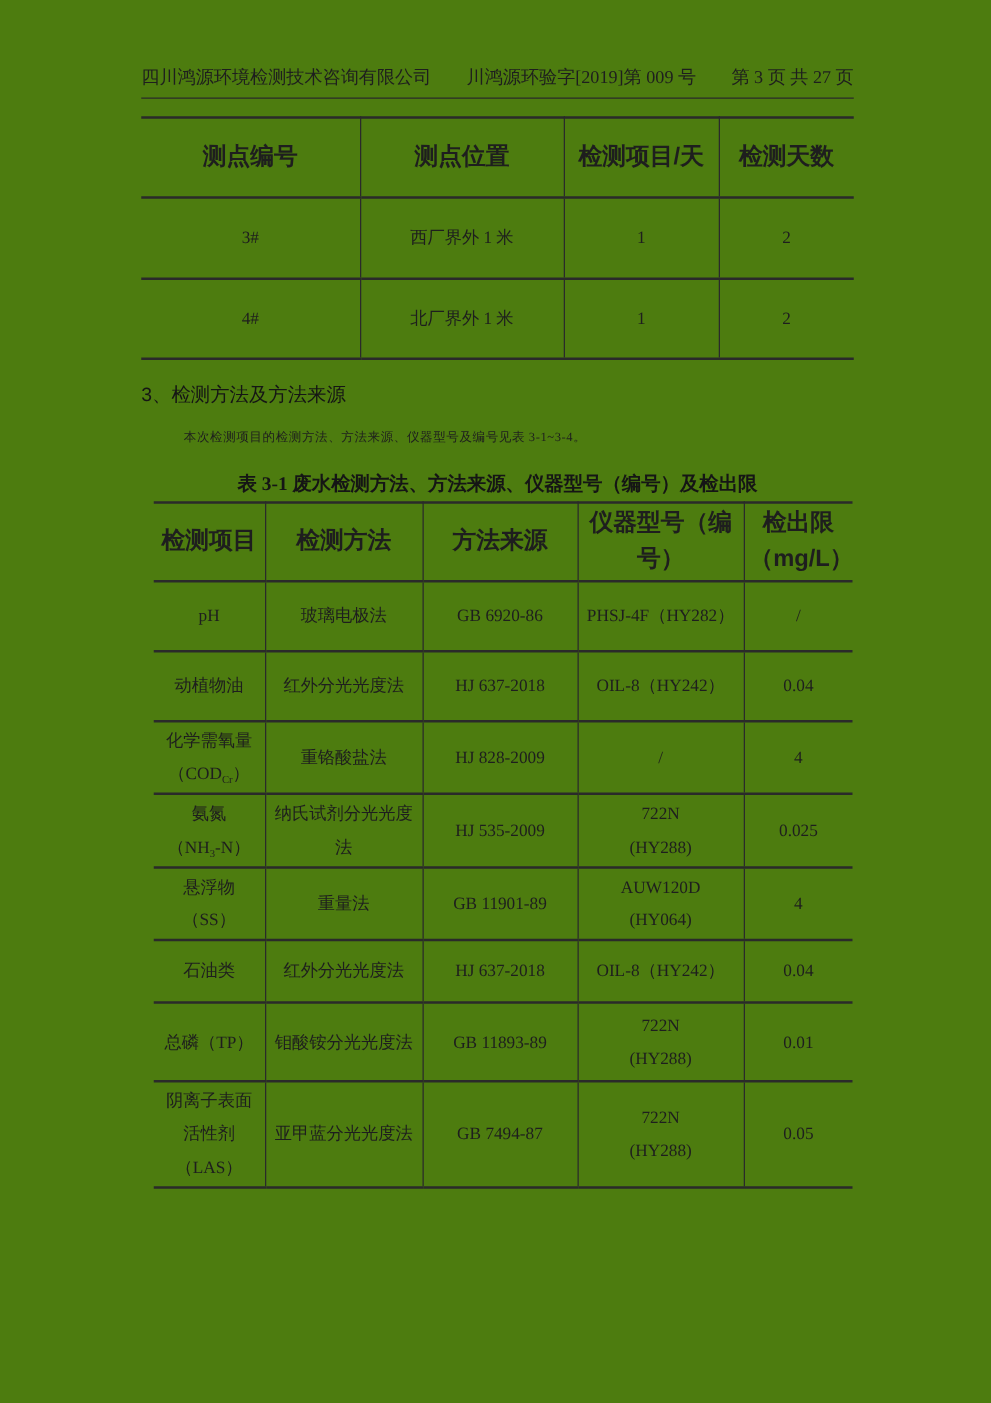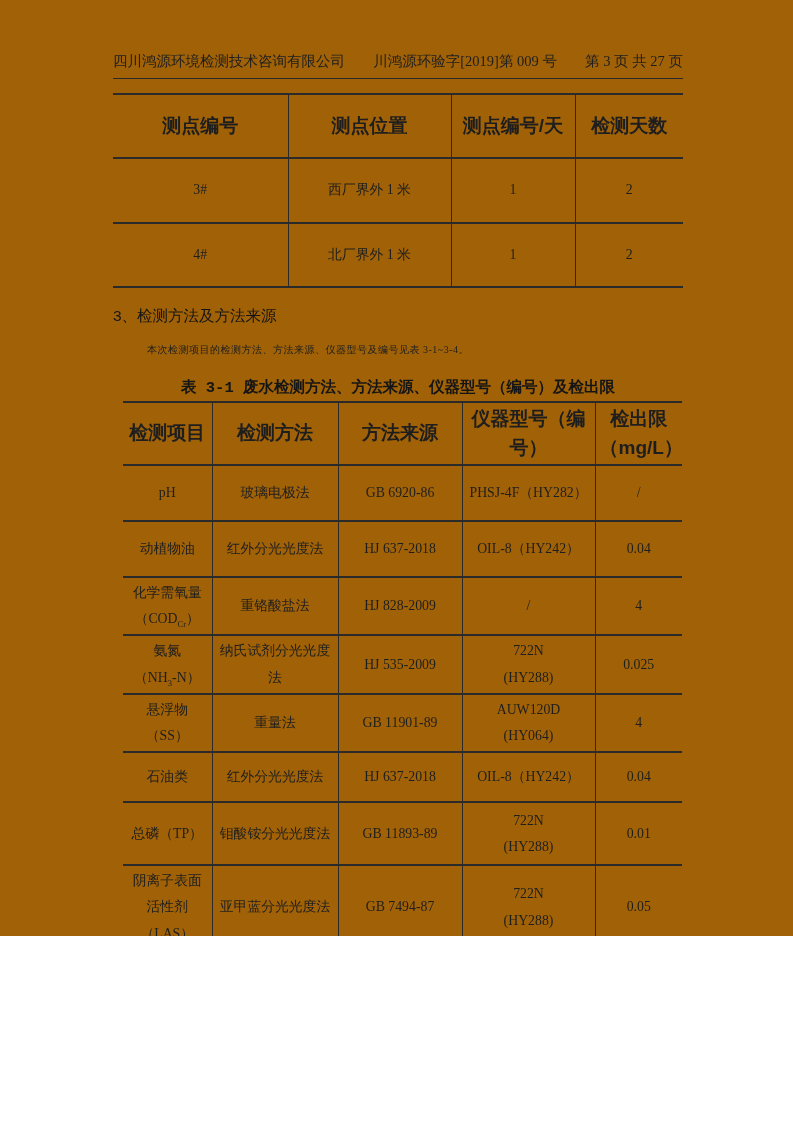--- a/index.html
+++ b/index.html
@@ -3,22 +3,22 @@
 <meta charset="utf-8">
 <style>
   html, body {
     margin: 0;
     padding: 0;
     background: #ffffff;
   }
   .page {
     position: relative;
     width: 793px;
-    height: 936px;
-    background: #a16207;
+    height: 1122px;
+    background: #4d7c0f;
     font-family: "Liberation Serif", "DejaVu Serif", serif;
     color: #1e1e1e;
     overflow: hidden;
   }
   .content {
     position: absolute;
     left: 113px;
     top: 52px;
     width: 570px;
   }
@@ -78,21 +78,21 @@
   .body-paragraph {
     margin-top: 16px;
     font-size: 10px;
     text-indent: 34px;
     letter-spacing: 0.5px;
   }
   .table-title {
     margin-top: 20px;
     margin-bottom: 3px;
     text-align: center;
-    font-family: Liberation Mono, monospace;
+    font-family: Liberation Serif, serif;
     font-weight: 700;
     font-size: 15.5px;
     color: #151515;
   }
   sub { font-size: 0.62em; line-height: 0; }
 </style>
 </head>
 <body>
 
 <div class="page">
@@ -108,21 +108,21 @@
       <colgroup>
         <col style="width:175px">
           <col style="width:163px">
           <col style="width:124px">
           <col style="width:108px">
       </colgroup>
       <thead>
         <tr style="height:64px">
           <th>测点编号</th>
           <th>测点位置</th>
-          <th>测点编号/天</th>
+          <th>检测项目/天</th>
           <th>检测天数</th>
         </tr>
       </thead>
       <tbody>
         <tr style="height:65px">
           <td>3#</td>
           <td>西厂界外 1 米</td>
           <td>1</td>
           <td>2</td>
         </tr>

